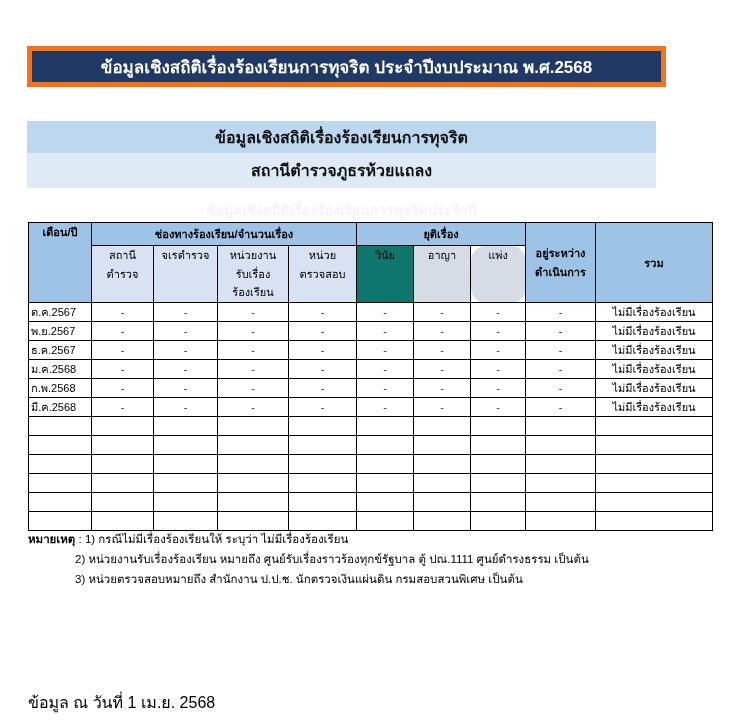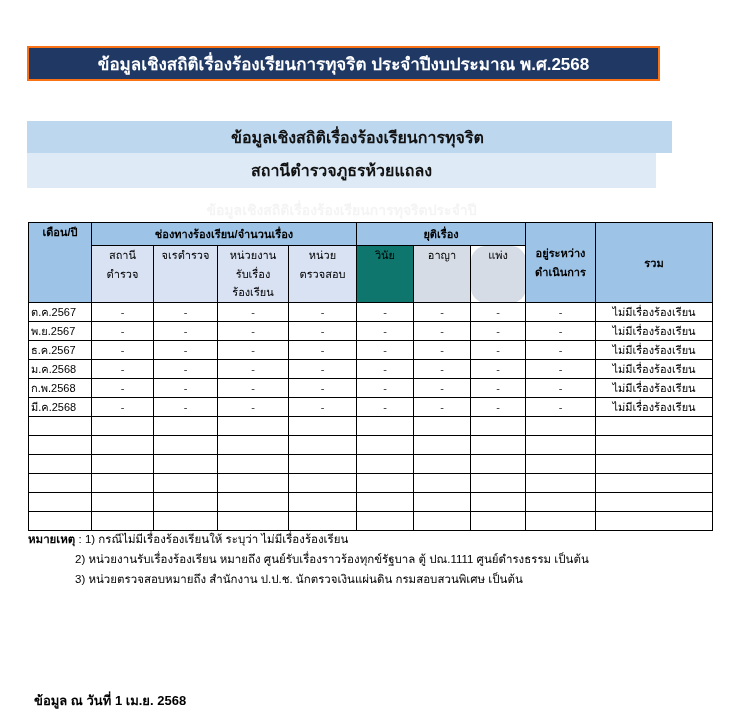--- a/index.html
+++ b/index.html
@@ -4,28 +4,28 @@
 <style>
   html,body{margin:0;padding:0;}
   body{
     width:741px;height:726px;position:relative;background:#ffffff;
     font-family:"Liberation Sans","DejaVu Sans",sans-serif;color:#000;
     overflow:hidden;
   }
   .banner{
     position:absolute;left:27px;top:46px;width:629px;height:31px;
     display:flex;align-items:center;justify-content:center;
-    font-weight:bold;font-size:17px;border:2px solid #f97316;
+    font-weight:bold;font-size:17px;border:5px solid #f97316;
   }
   .band{
     position:absolute;left:27px;width:629px;
     display:flex;align-items:center;justify-content:center;
     font-weight:bold;font-size:16px;color:#111;
   }
-  .band1{top:121px;height:32px;padding-left:16px;}
+  .band1{top:121px;height:32px;}
   .band2{top:153px;height:35px;}
   .faint-line{
     position:absolute;left:27px;top:199px;width:629px;text-align:center;
     font-weight:bold;font-size:14px;color:#f4f4f4;
   }
   table.stats{
     position:absolute;left:28px;top:222px;width:684px;
     border-collapse:collapse;table-layout:fixed;
   }
   table.stats th, table.stats td{
@@ -38,21 +38,21 @@
     font-weight:normal;height:54px;vertical-align:top;padding-top:3px;
     text-align:center;white-space:pre-line;line-height:1.7;font-size:11px;
   }
   td.month{height:18px;text-align:left;padding-left:4px;font-size:11px;}
   td.dash{height:18px;text-align:center;color:#333;font-size:11px;}
   td.total{height:18px;text-align:center;font-size:11px;}
   td.empty{height:18px;}
   .notes{position:absolute;left:28px;top:529px;font-size:11.5px;line-height:20px;}
   .notes .lbl{font-weight:bold;}
   .notes .indent{padding-left:47px;}
-  .footer-date{position:absolute;left:28px;top:690px;font-weight:bold;font-size:13px;margin-left:6px;}
+  .footer-date{position:absolute;left:28px;top:690px;font-weight:normal;font-size:16px;}
   .pre{white-space:pre-line;line-height:1.7;}
 </style>
 </head>
 <body>
 
 <div class="banner" style="background: rgb(31, 56, 100); color: rgb(255, 255, 255);">
   <span>ข้อมูลเชิงสถิติเรื่องร้องเรียนการทุจริต ประจำปีงบประมาณ พ.ศ.2568</span>
 </div>
 
 <div class="band band1" style="background: rgb(189, 215, 238);">

